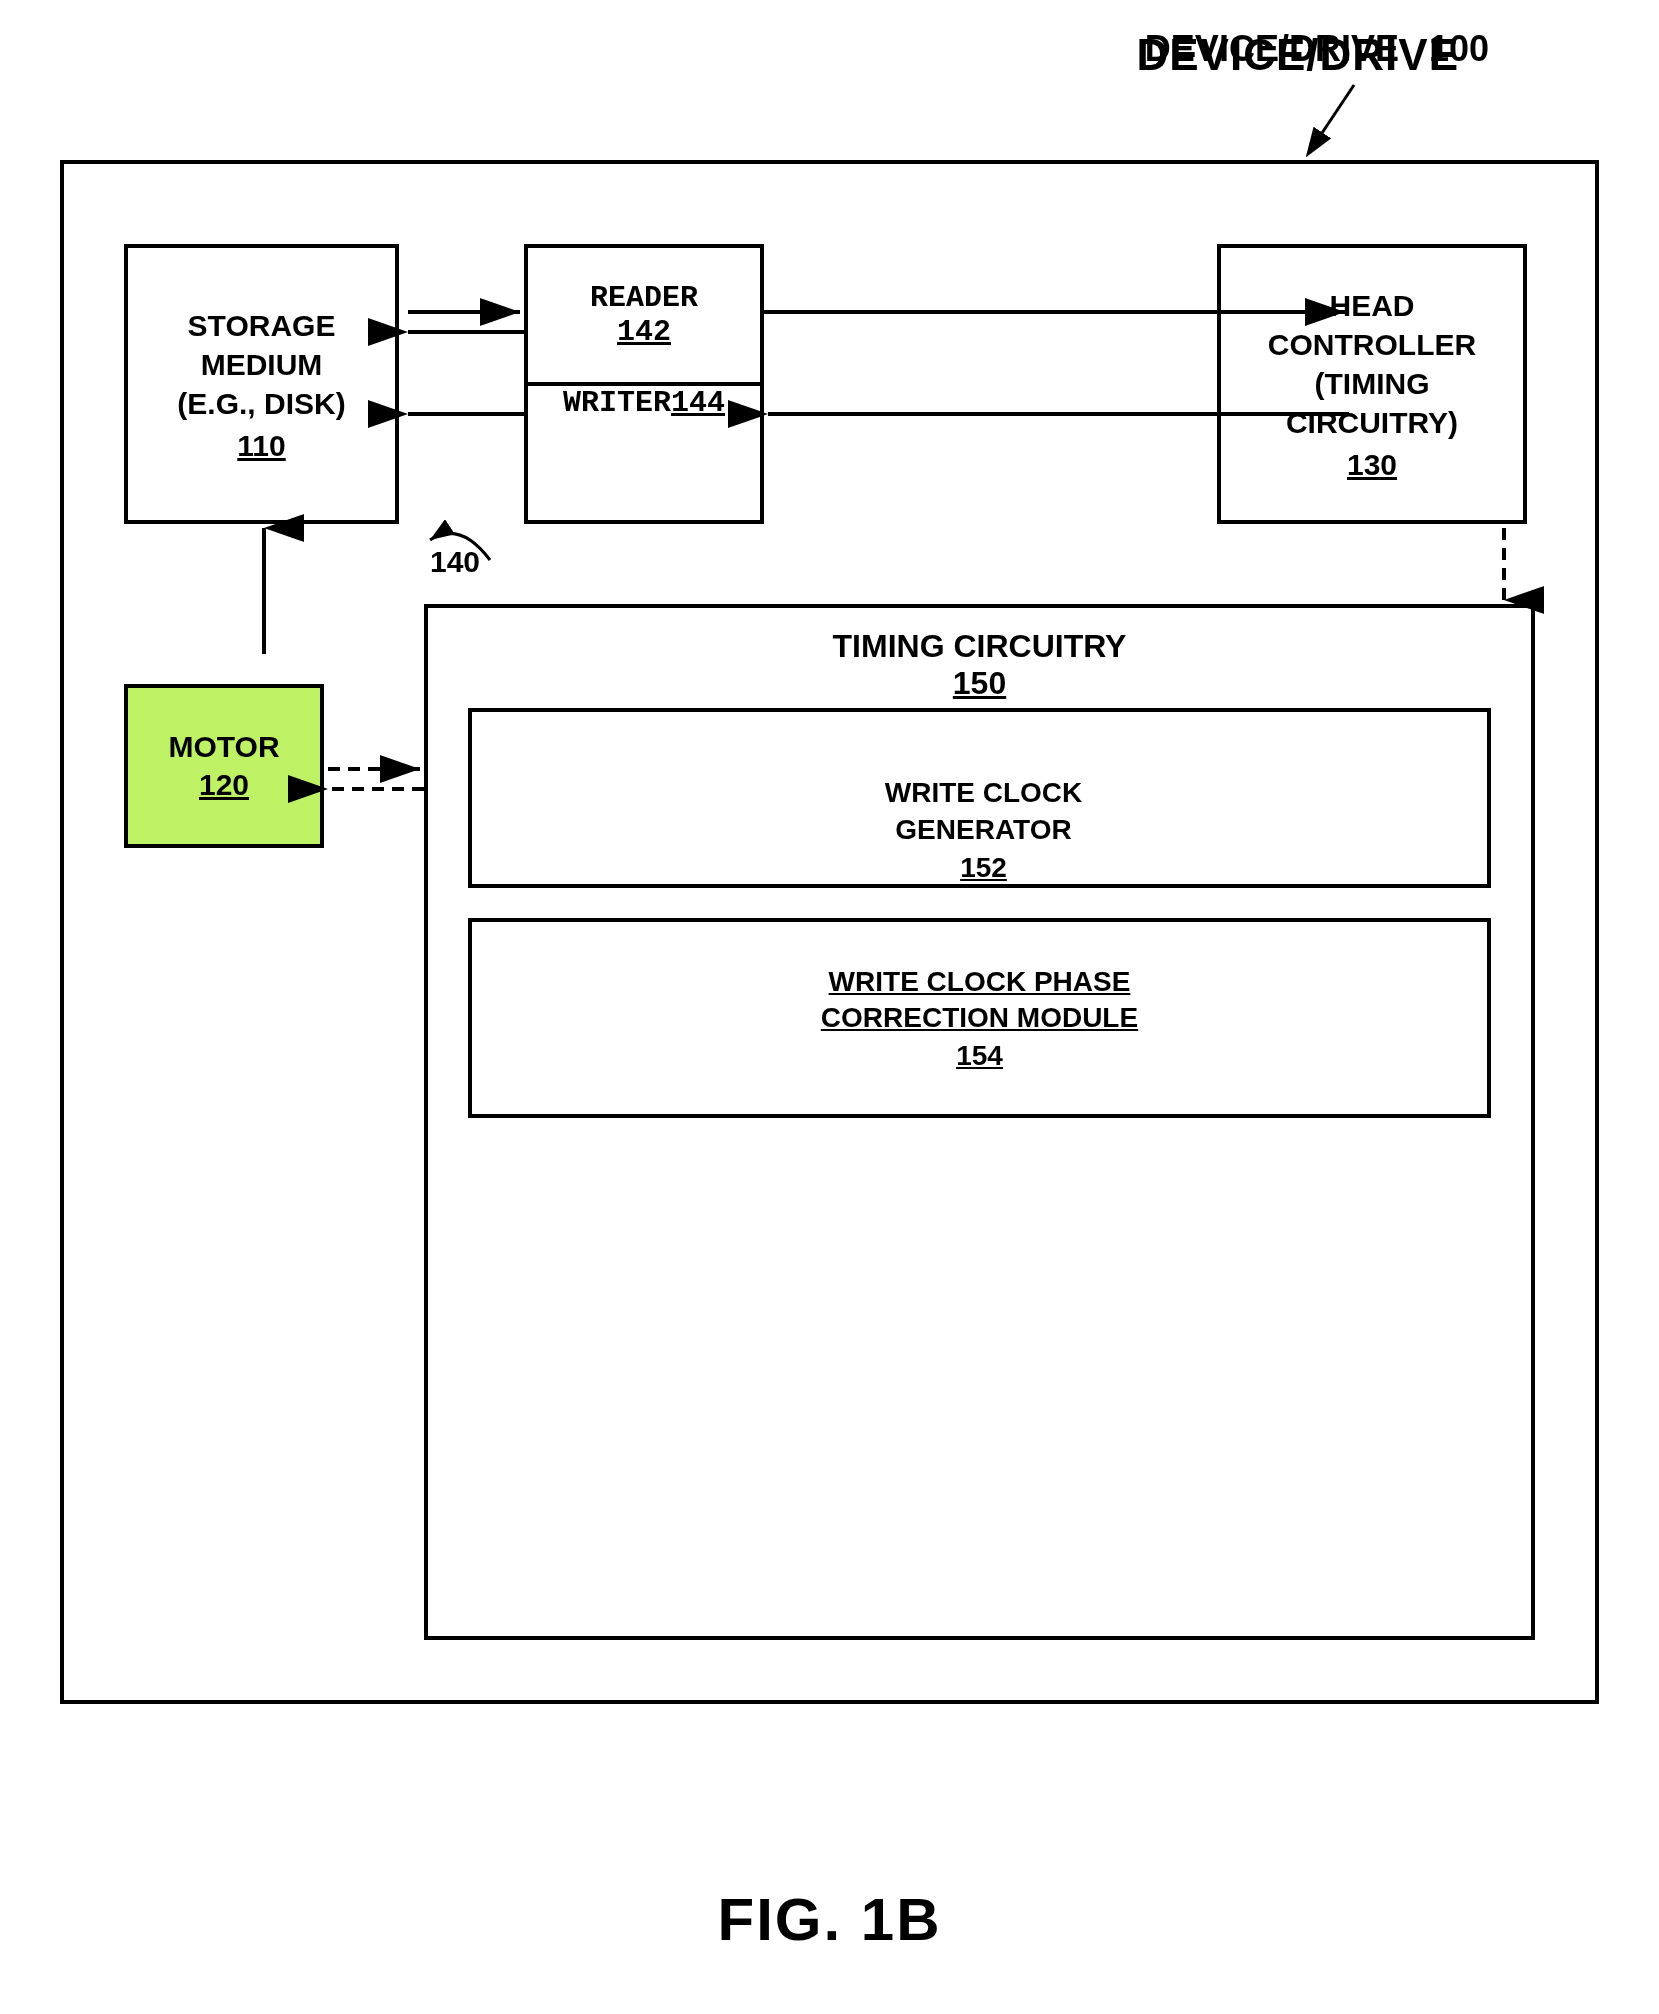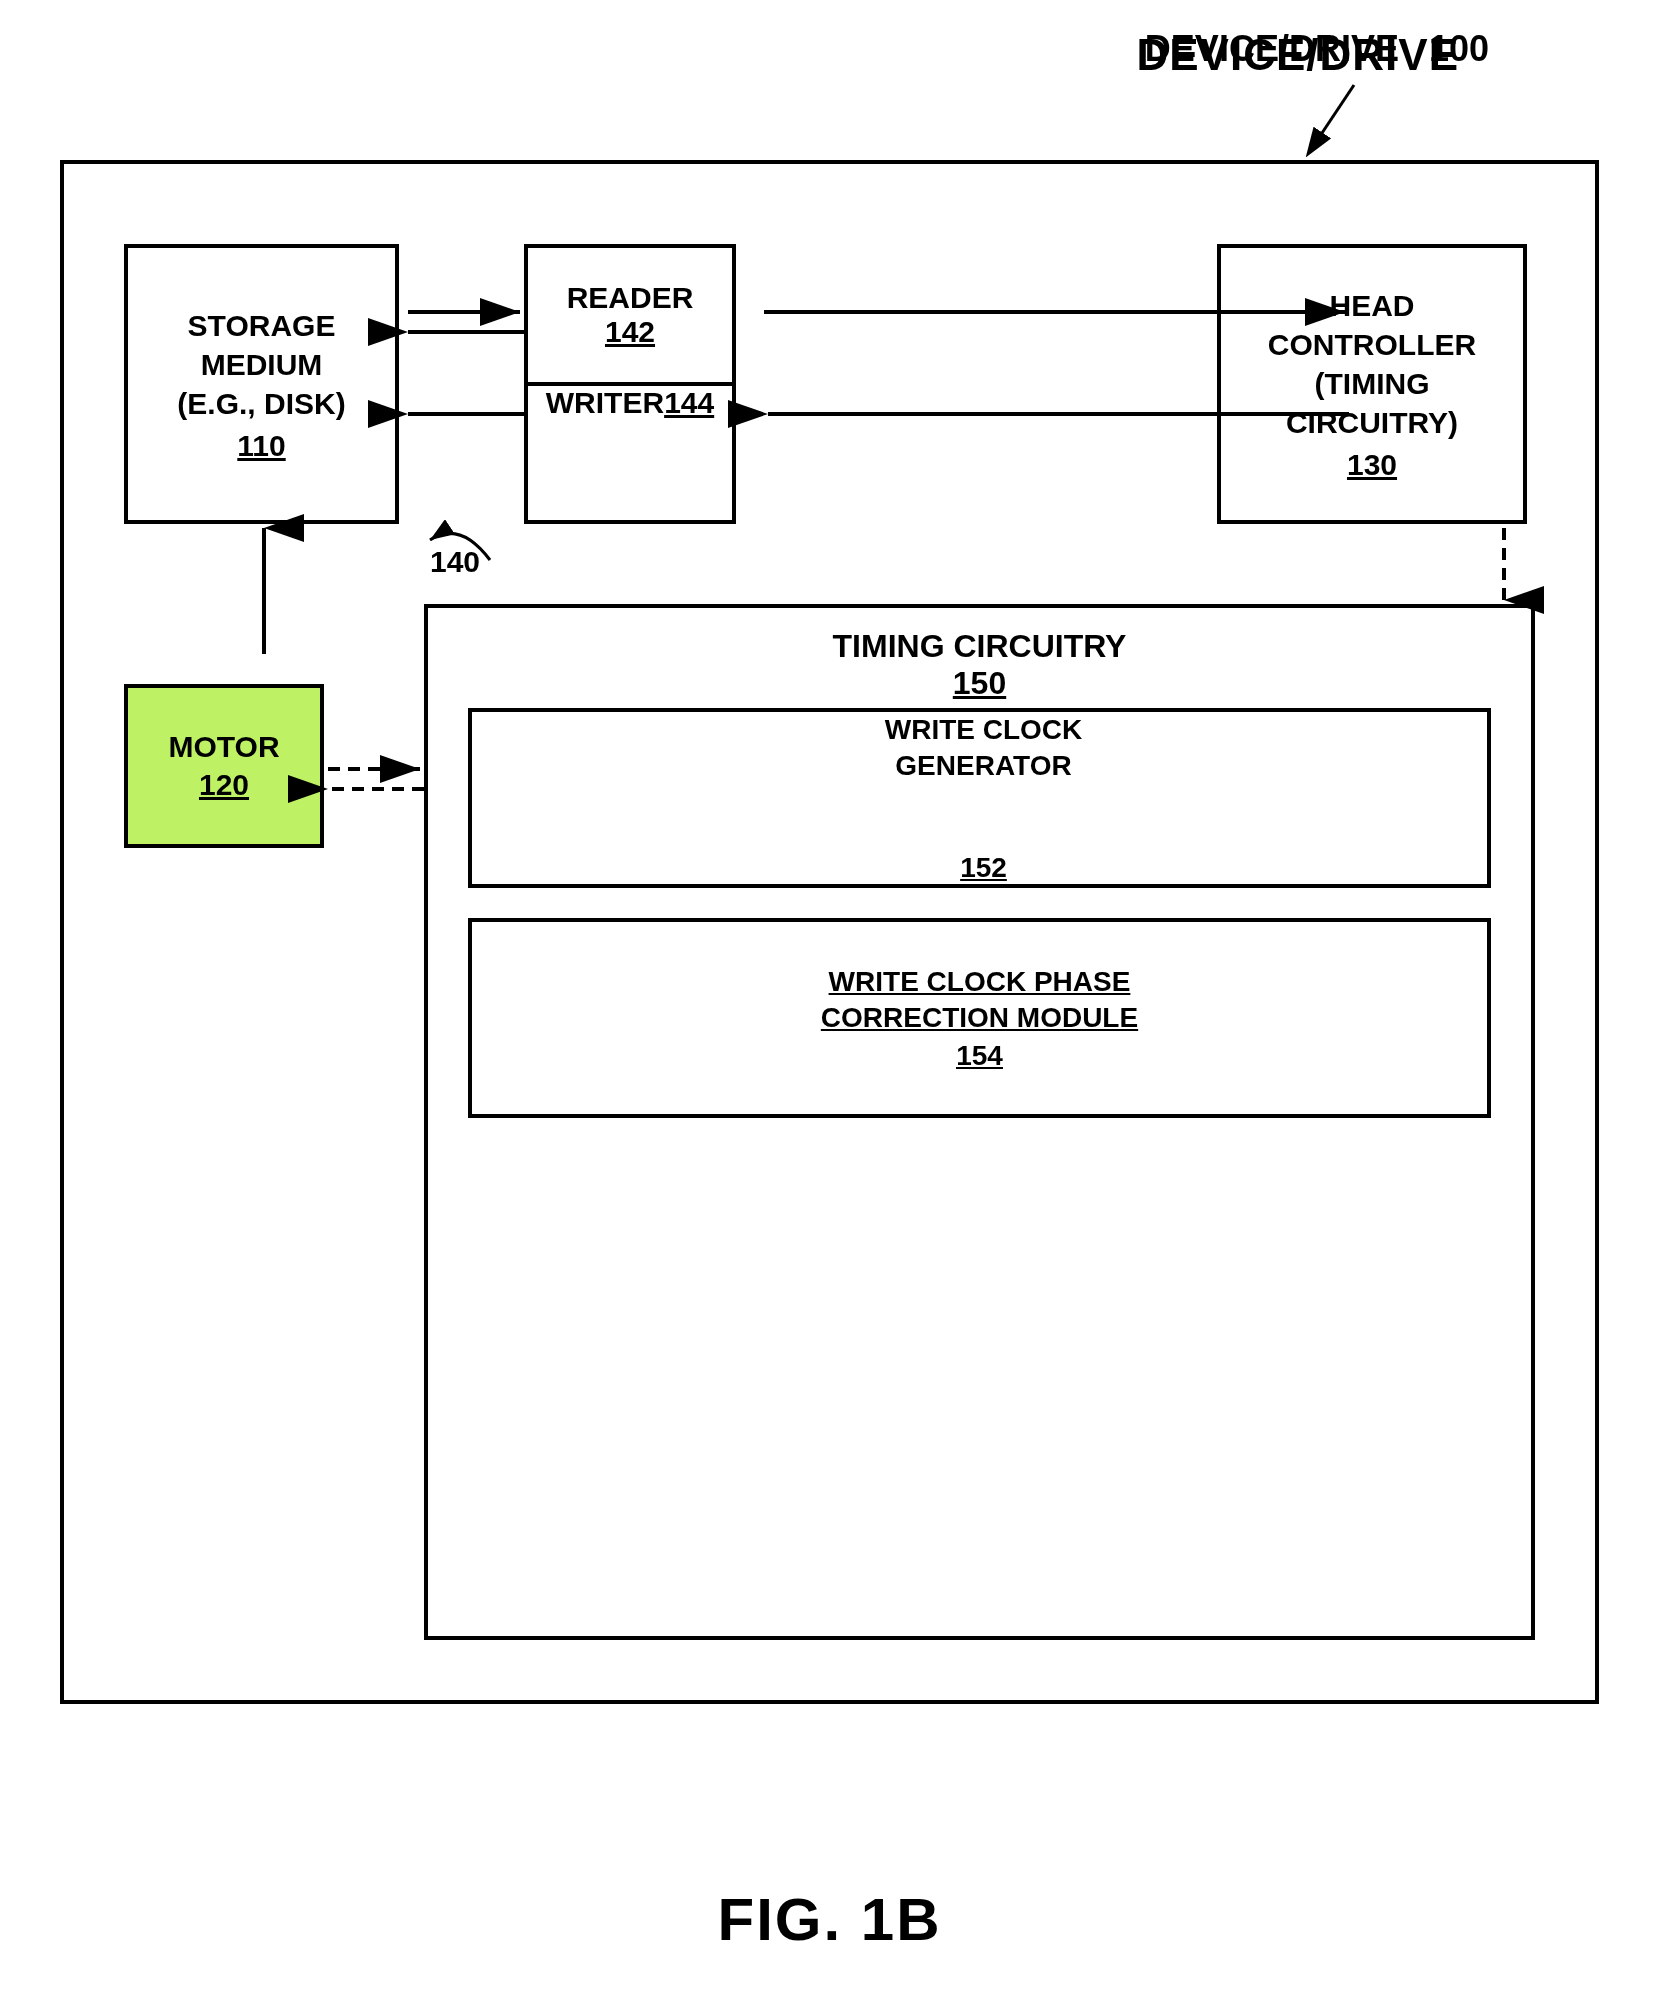--- a/index.html
+++ b/index.html
@@ -79,26 +79,27 @@
       font-weight: bold;
       text-decoration: underline;
       margin-top: 6px;
     }
 
     
     .reader-writer-container {
       position: absolute;
       top: 80px;
       left: 460px;
-      width: 212px;
+      width: 240px;
       height: 280px;
       border: 4px solid #000;
       background: #fff;
       display: flex;
       flex-direction: column;
+      font-family: Liberation Mono, monospace;
     }
 
     .reader-box {
       flex: 1;
       border-bottom: 4px solid #000;
       display: flex;
       flex-direction: column;
       align-items: center;
       justify-content: center;
     }
@@ -213,21 +214,21 @@
       position: absolute;
       top: 100px;
       left: 40px;
       right: 40px;
       height: 180px;
       border: 4px solid #000;
       background: #fff;
       display: flex;
       flex-direction: column;
       align-items: center;
-      justify-content: space-between;
+      justify-content: flex-end;
       text-align: center;
       padding-left: 8px;
     }
 
     .write-clock-gen-box .label {
       font-size: 28px;
       font-weight: bold;
       line-height: 1.3;
     }
 

